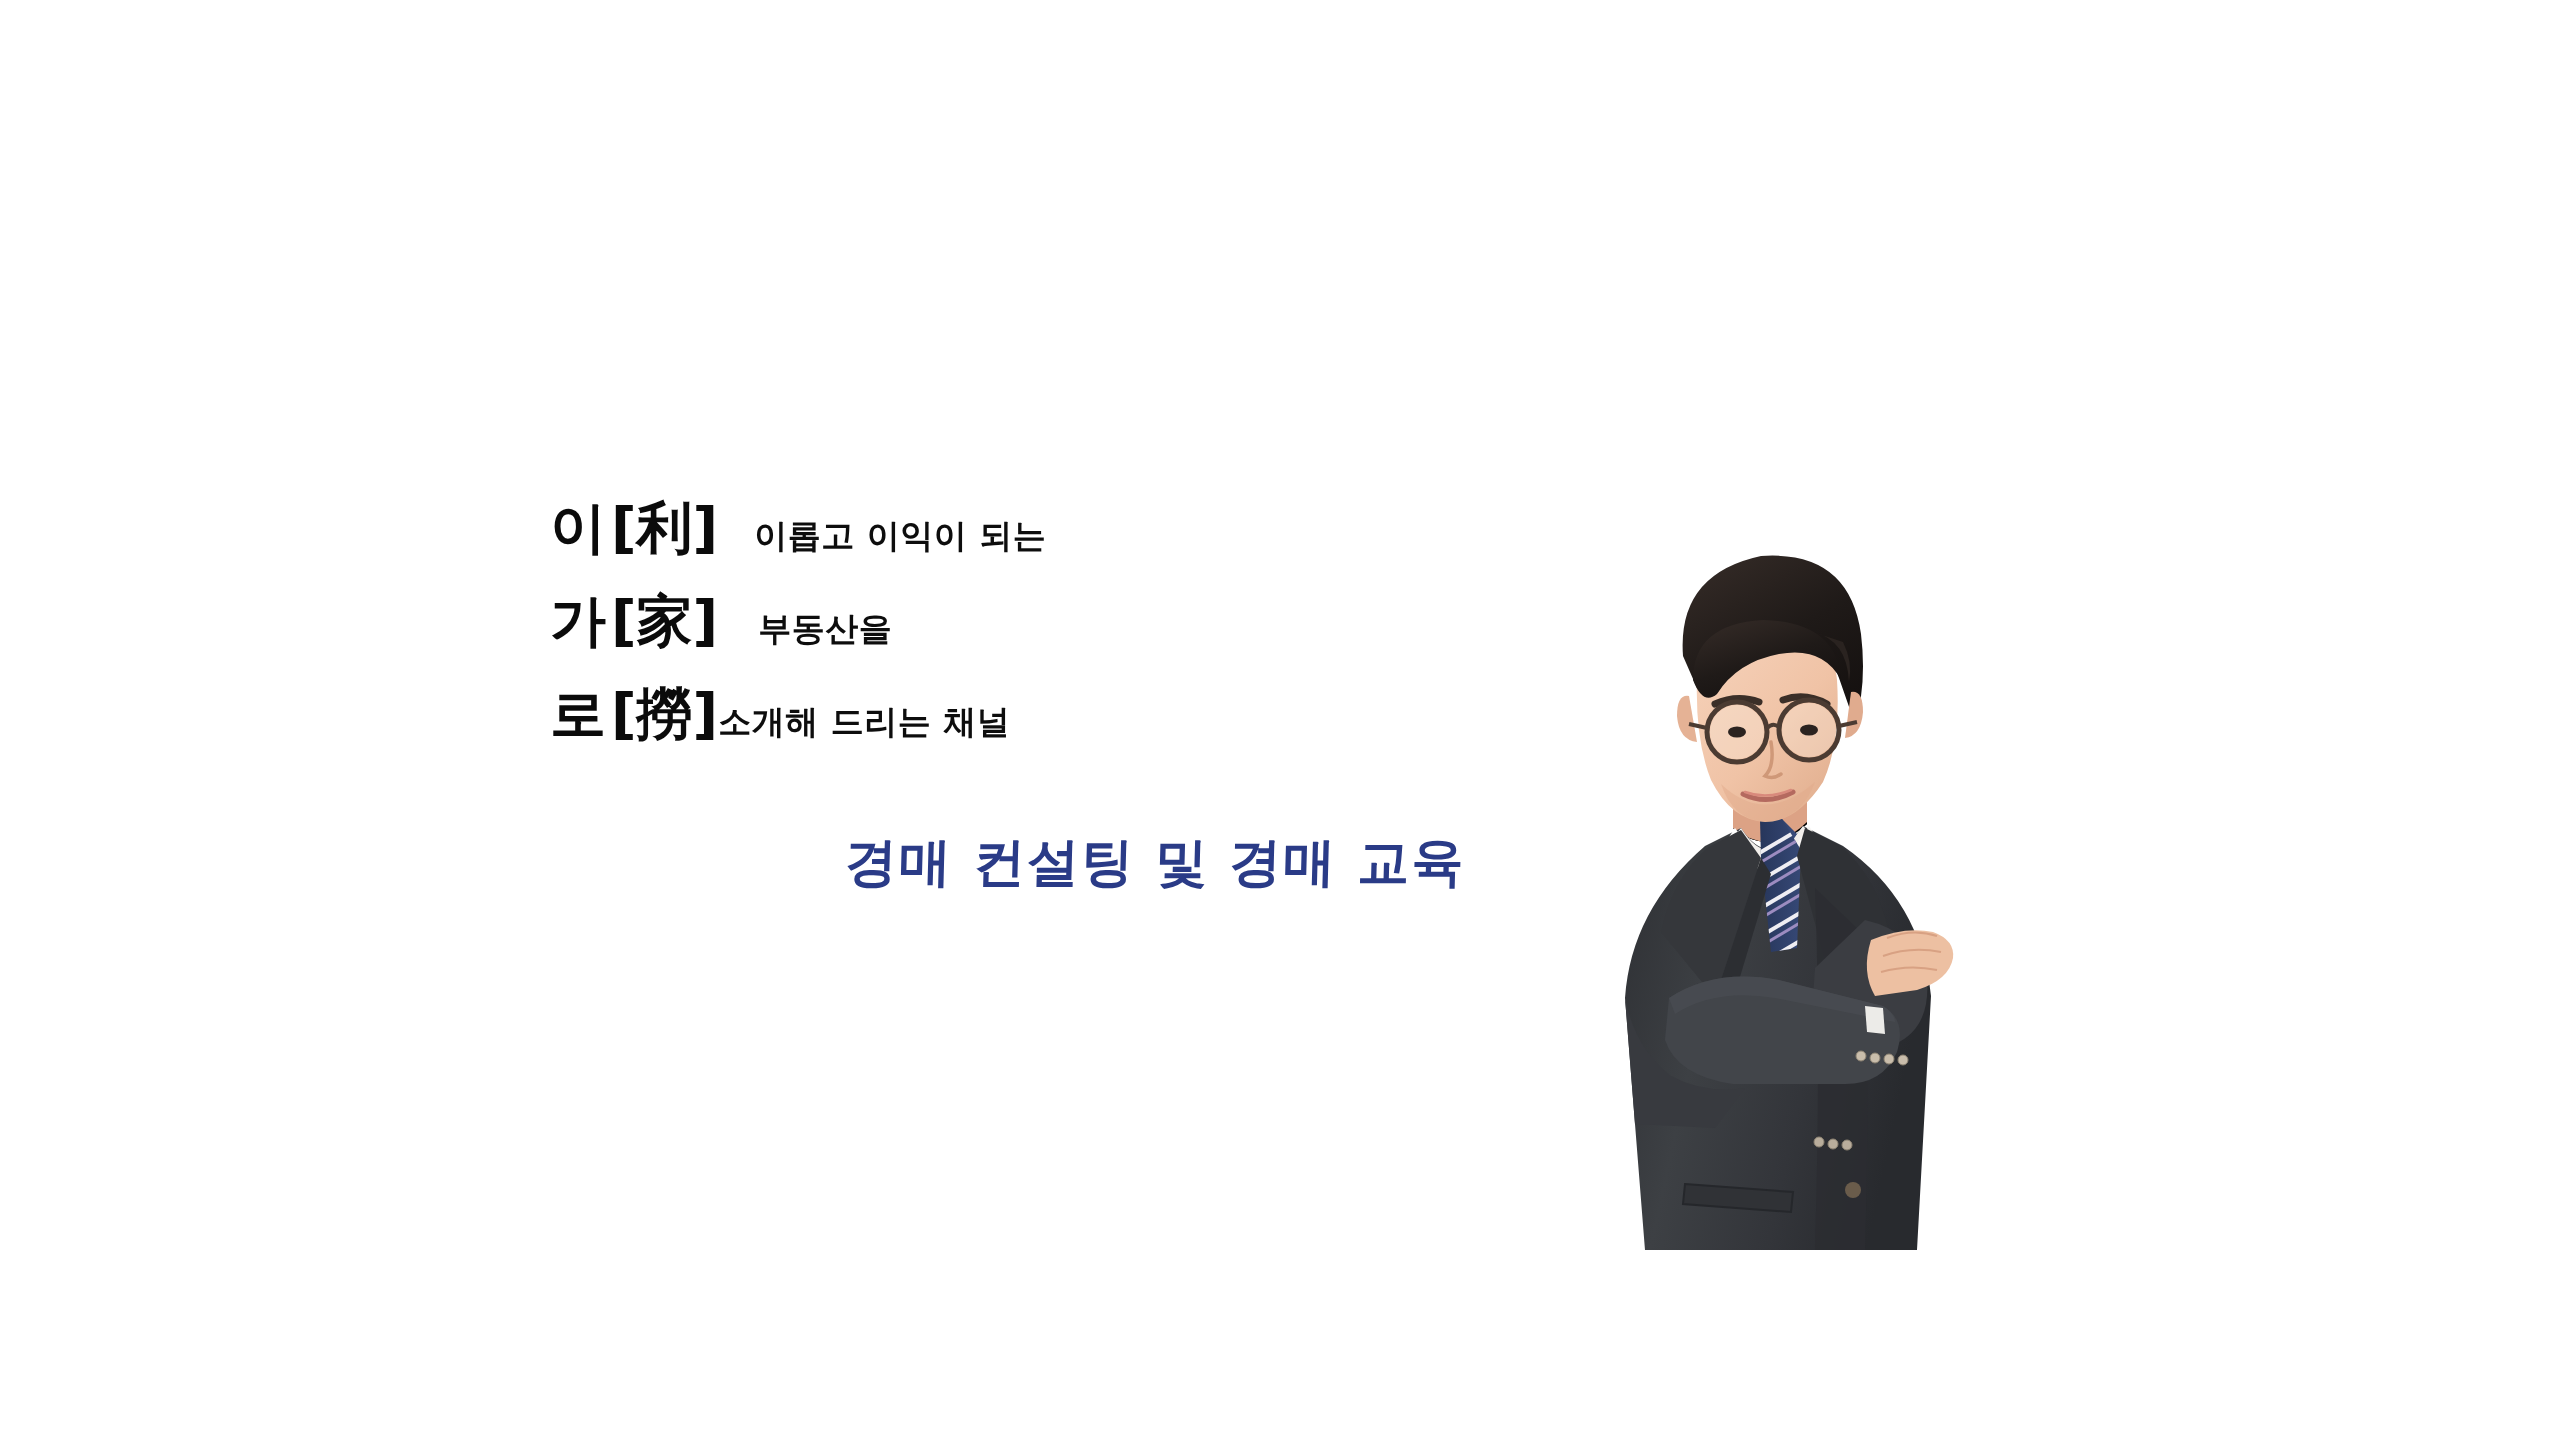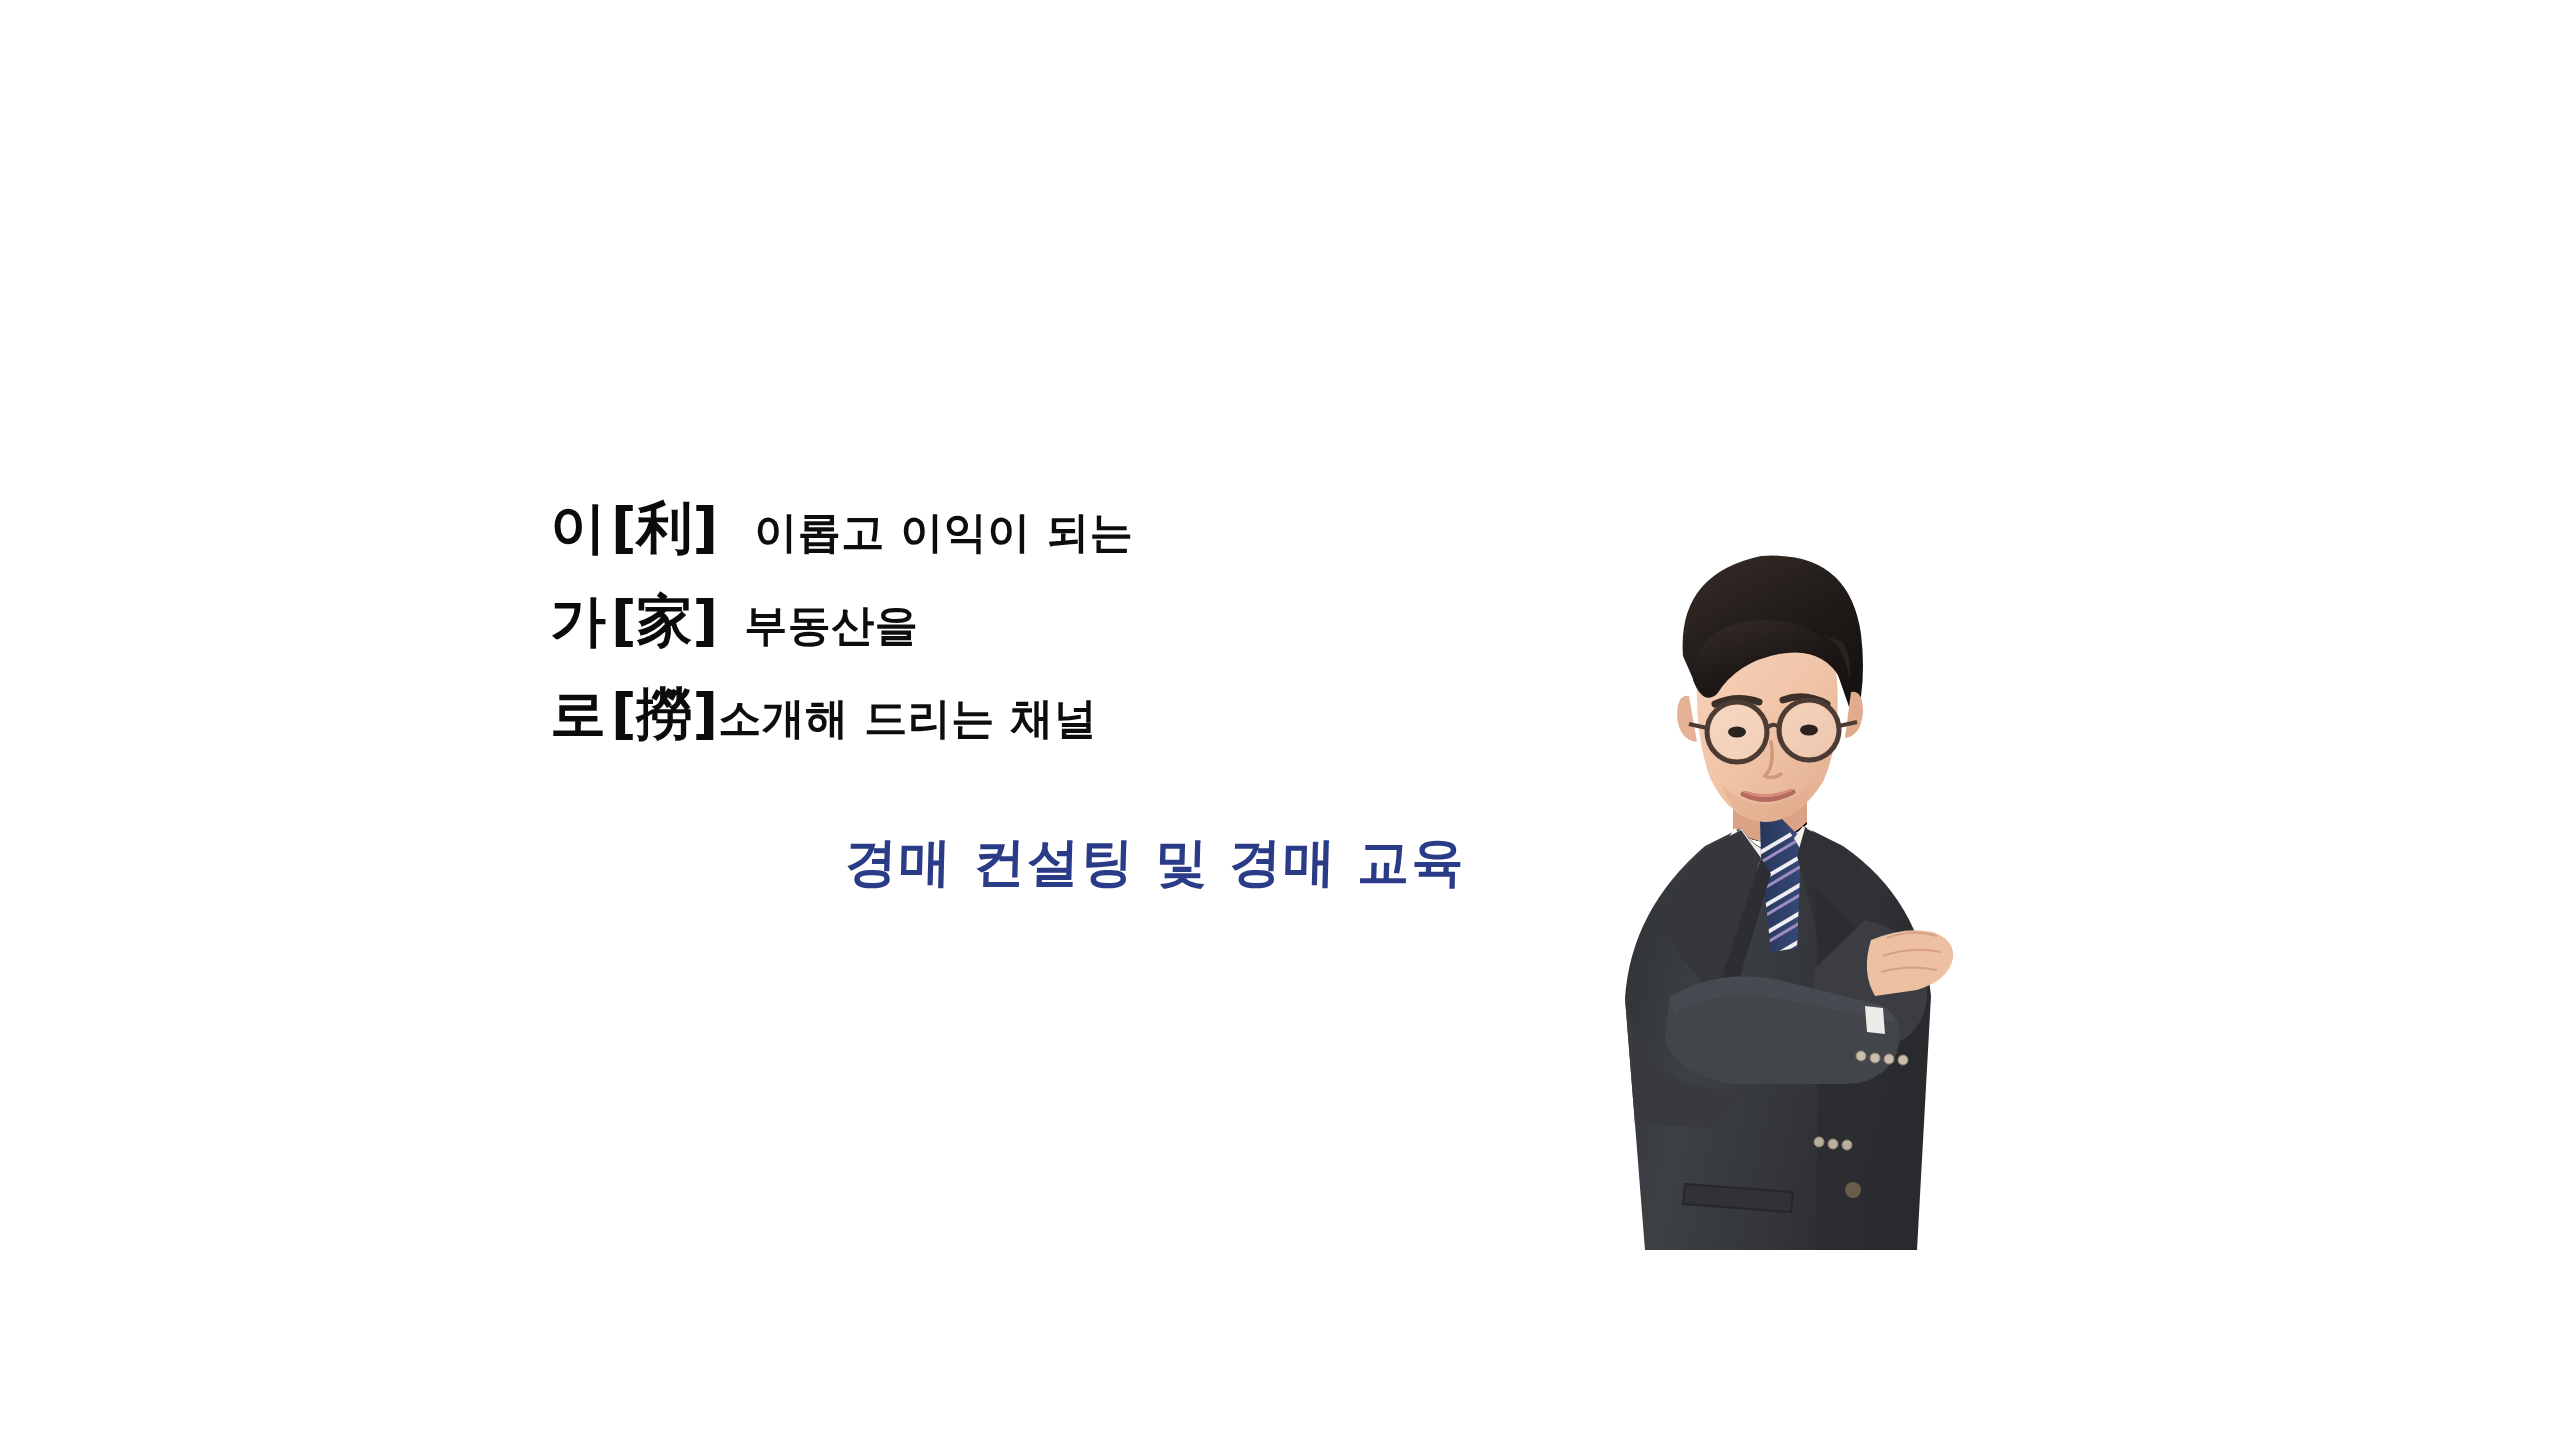--- a/index.html
+++ b/index.html
@@ -42,30 +42,30 @@
     font-family: "DejaVu Sans", sans-serif;
     font-size: 56px;
     font-weight: 700;
     color: #0b0b0b;
     line-height: 1;
     white-space: nowrap;
     margin-left: 4px;
   }
   .gloss {
     font-family: "DejaVu Sans", sans-serif;
-    font-size: 43px;
+    font-size: 33px;
     font-weight: 600;
     color: #0d0d0d;
     line-height: 1;
     white-space: nowrap;
     letter-spacing: 0.5px;
   }
   
   .row-1 .gloss { margin-left: 36px; }
-  .row-2 .gloss { margin-left: 26px; }
+  .row-2 .gloss { margin-left: 40px; }
   .row-3 .gloss { }
 
   .row-1 { top: 0; }
   .row-2 { }
   .row-3 { }
 
   
   .tagline {
     position: absolute;
     left: 845px;

